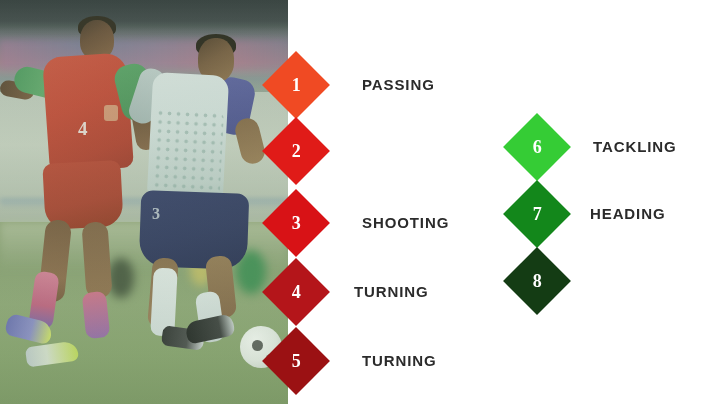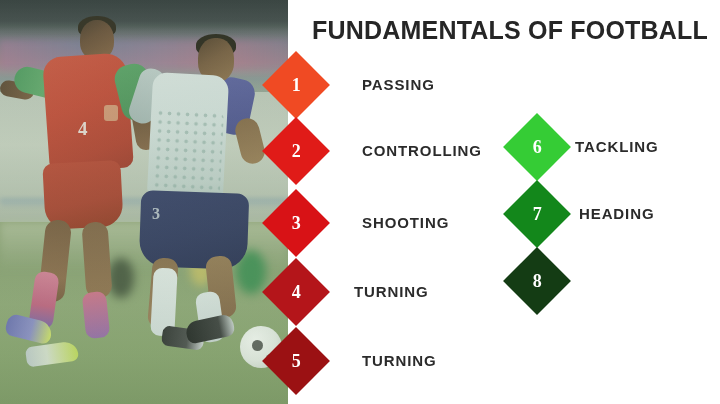--- a/index.html
+++ b/index.html
@@ -363,34 +363,32 @@
     <div class="photo-layer pb-bootL"></div>
     <div class="photo-layer pb-bootR"></div>
 
     <div class="photo-layer ball"></div>
     <div class="photo-layer ball-p1"></div>
     <div class="photo-layer ball-p2"></div>
 
     <div class="photo-layer photo-tint"></div>
   </div>
 
-  <div class="title">FUNDAMENTALS OF FOOTBALL</div>
 
   <div id="left-column">
       <div class="row" style="top: 61px; left: 272px;">
         <div class="diamond" style="background: rgb(240, 74, 35);">
           <span class="diamond-num">1</span>
         </div>
         <div class="row-label" style="margin-left: 42px;">PASSING</div>
       </div>
       <div class="row" style="top: 127px; left: 272px;">
         <div class="diamond" style="background: rgb(224, 27, 24);">
           <span class="diamond-num">2</span>
         </div>
-        <div class="row-label" style="margin-left: 42px;">CONTROLLING</div>
       </div>
       <div class="row" style="top: 199px; left: 272px;">
         <div class="diamond" style="background: rgb(216, 18, 22);">
           <span class="diamond-num">3</span>
         </div>
         <div class="row-label" style="margin-left: 42px;">SHOOTING</div>
       </div>
       <div class="row" style="top: 268px; left: 272px;">
         <div class="diamond" style="background: rgb(180, 21, 26);">
           <span class="diamond-num">4</span>
@@ -403,27 +401,27 @@
         </div>
         <div class="row-label" style="margin-left: 42px;">TURNING</div>
       </div>
     </div>
 
   <div id="right-column">
       <div class="row" style="top: 123px; left: 513px;">
         <div class="diamond" style="background: rgb(53, 204, 53);">
           <span class="diamond-num">6</span>
         </div>
-        <div class="row-label" style="margin-left: 14px;">TACKLING</div>
+        <div class="row-label" style="margin-left: 32px;">TACKLING</div>
       </div>
       <div class="row" style="top: 190px; left: 513px;">
         <div class="diamond" style="background: rgb(19, 135, 27);">
           <span class="diamond-num">7</span>
         </div>
-        <div class="row-label" style="margin-left: 18px;">HEADING</div>
+        <div class="row-label" style="margin-left: 29px;">HEADING</div>
       </div>
       <div class="row" style="top: 257px; left: 513px;">
         <div class="diamond" style="background: rgb(20, 60, 20);">
           <span class="diamond-num">8</span>
         </div>
       </div>
     </div>
 
 </div>
 

